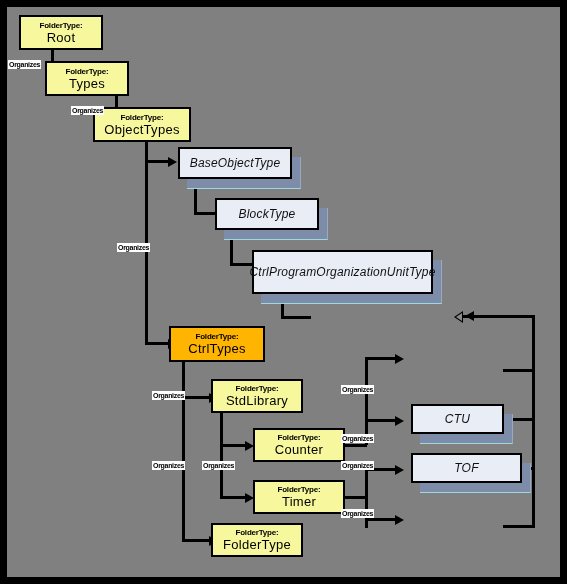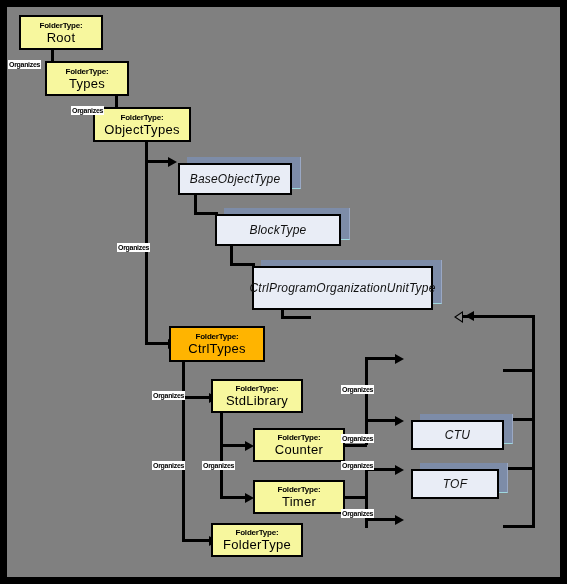--- a/index.html
+++ b/index.html
@@ -60,21 +60,20 @@
   .cls .body{
     position:absolute;
     left:0;top:0;
     width:100%;height:100%;
     box-sizing:border-box;
     border:2px solid #000;
     background:#e9edf6;
     display:flex;
     align-items:center;
     justify-content:center;
-    margin-top:16px;
   }
   .cls .cname{
     font-style:italic;
     font-size:12px;
     color:#111;
     white-space:nowrap;
     letter-spacing:0.2px;
   }
 
   
@@ -273,21 +272,21 @@
     <div class="fname">FolderType</div>
   </div>
 
   <div class="cls" style="left:171px;top:140px;width:114px;height:32px;">
     <div class="shadow"></div>
     <div class="body">
       <span class="cname">BaseObjectType</span>
     </div>
   </div>
 
-  <div class="cls" style="left:208px;top:191px;width:126px;height:32px;">
+  <div class="cls" style="left:208px;top:191px;width:104px;height:32px;">
     <div class="shadow"></div>
     <div class="body">
       <span class="cname">BlockType</span>
     </div>
   </div>
 
   <div class="cls" style="left:245px;top:243px;width:181px;height:44px;">
     <div class="shadow"></div>
     <div class="body">
       <span class="cname">CtrlProgramOrganizationUnitType</span>
@@ -296,21 +295,21 @@
 
 
 
   <div class="cls" style="left:404px;top:397px;width:93px;height:30px;">
     <div class="shadow"></div>
     <div class="body">
       <span class="cname">CTU</span>
     </div>
   </div>
 
-  <div class="cls" style="left:404px;top:446px;width:88px;height:30px;">
+  <div class="cls" style="left:404px;top:446px;width:111px;height:30px;">
     <div class="shadow"></div>
     <div class="body">
       <span class="cname">TOF</span>
     </div>
   </div>
 
 
 </div>
 
 </body></html>

